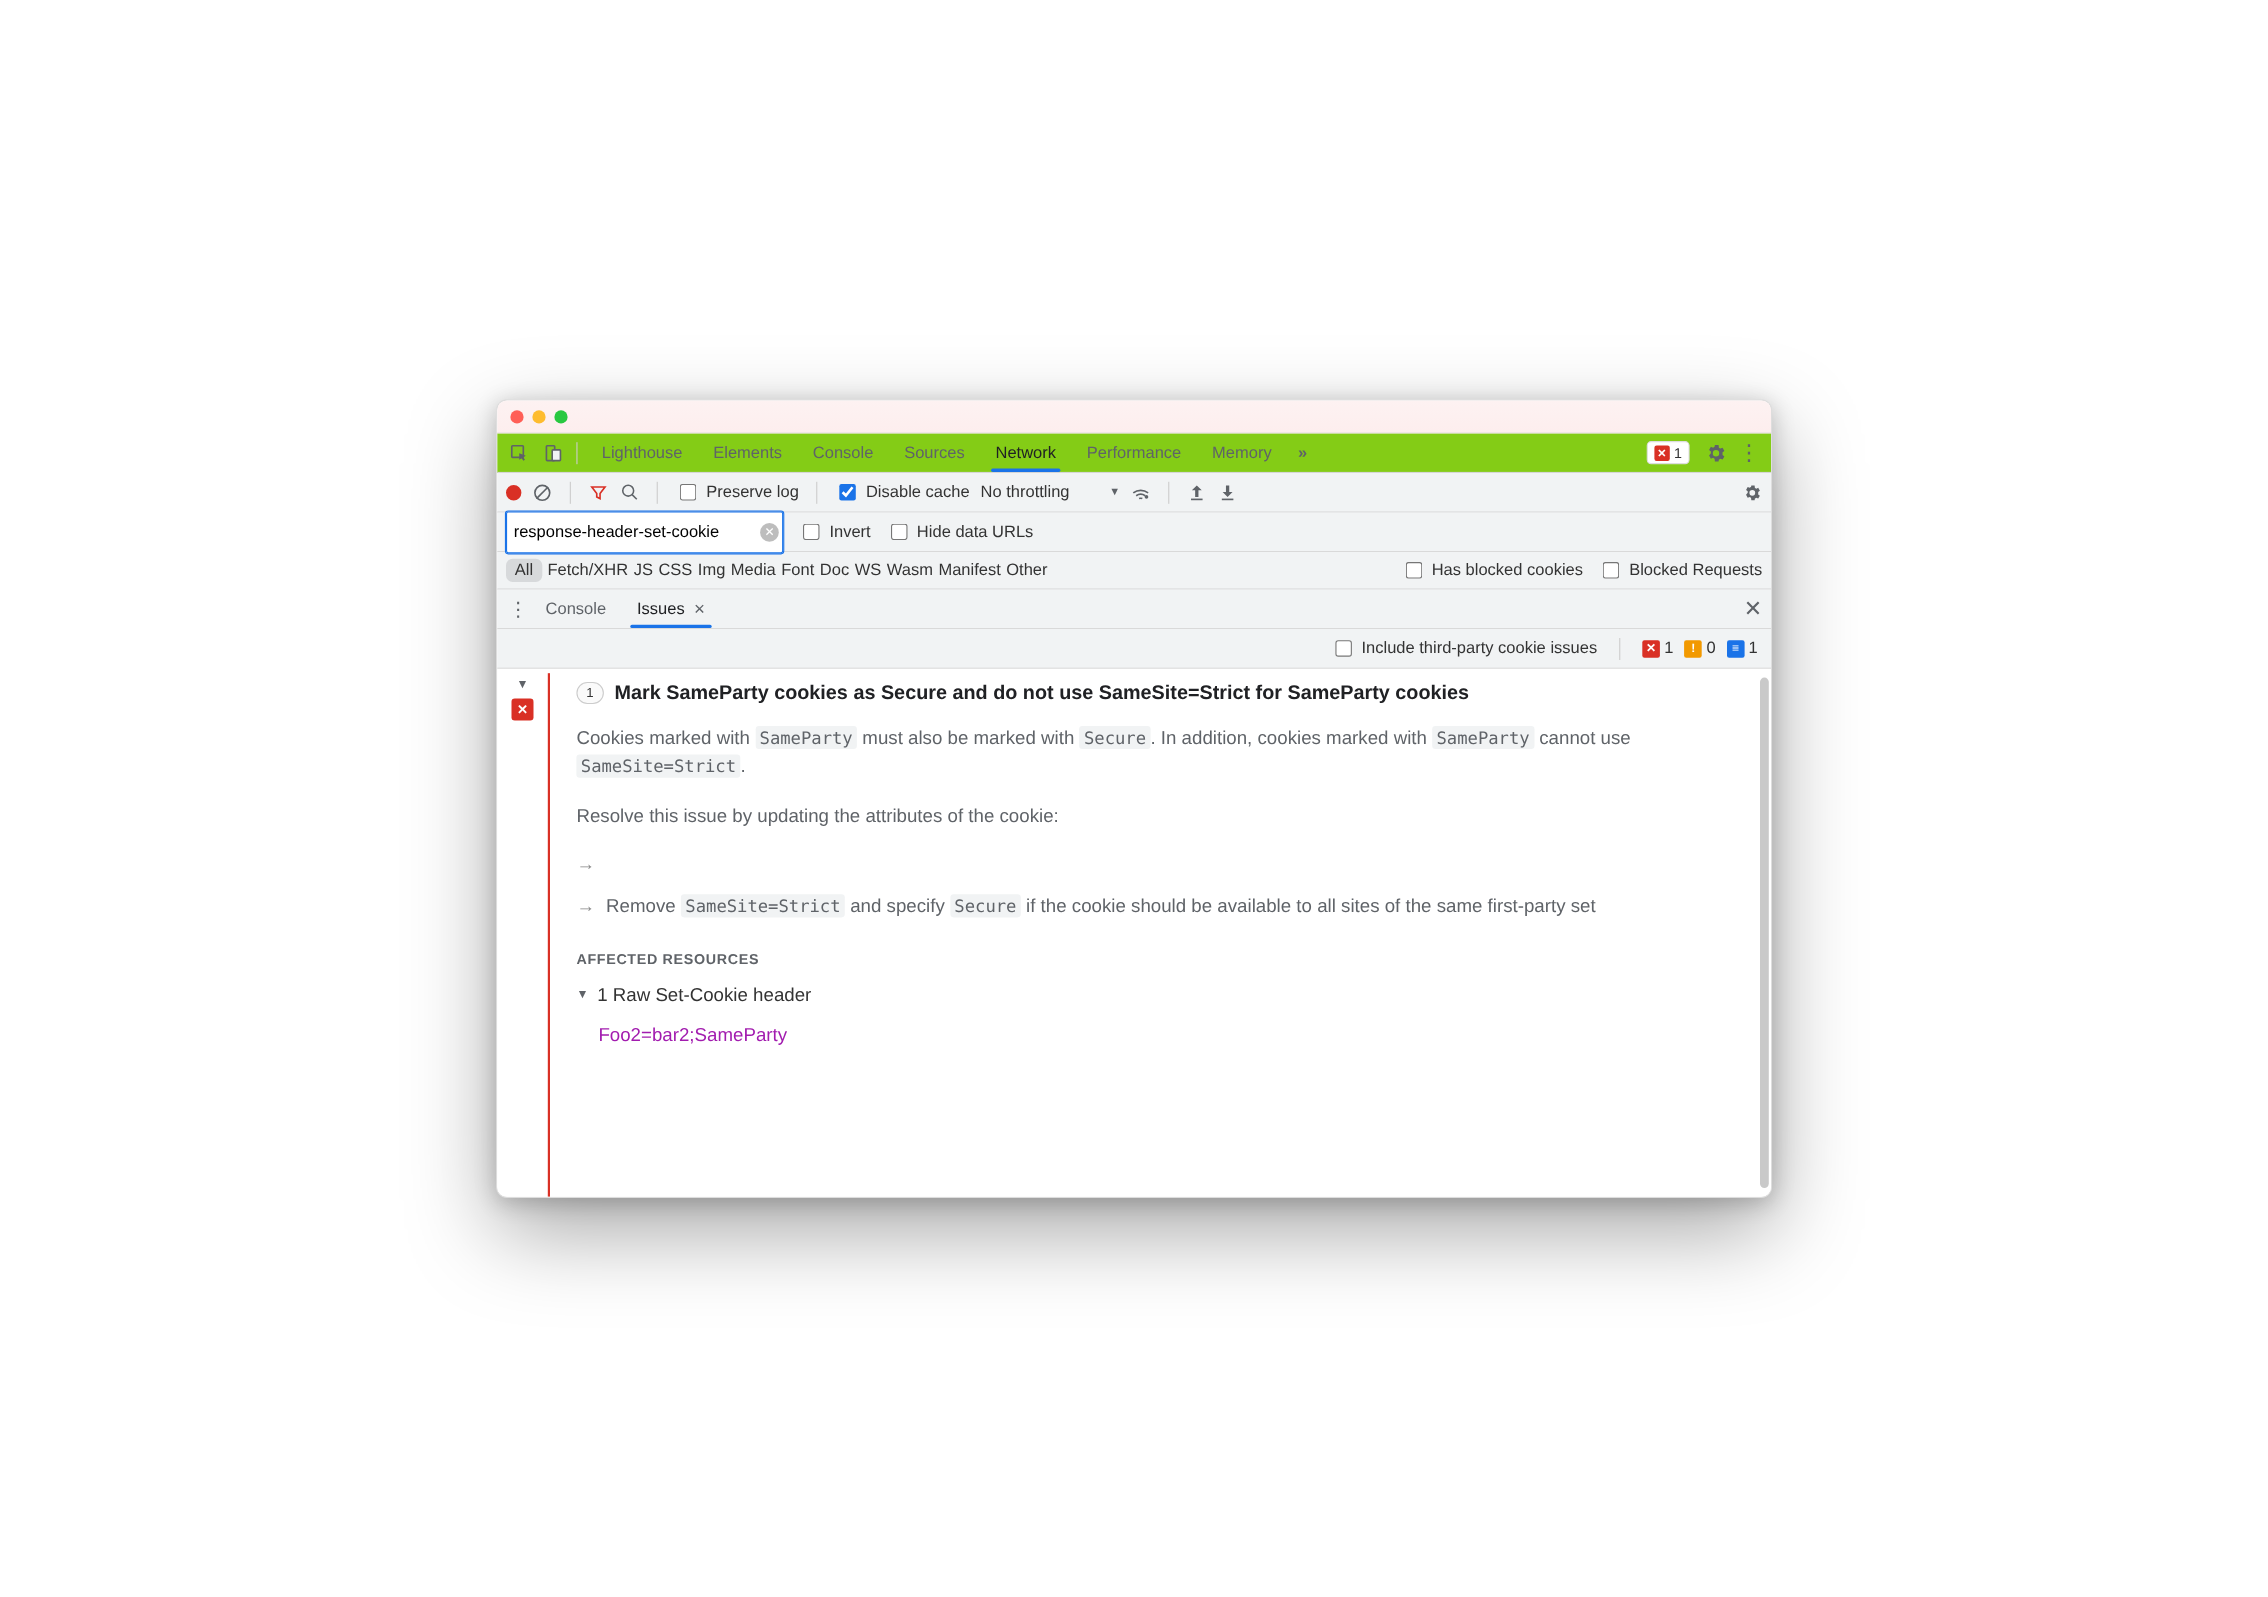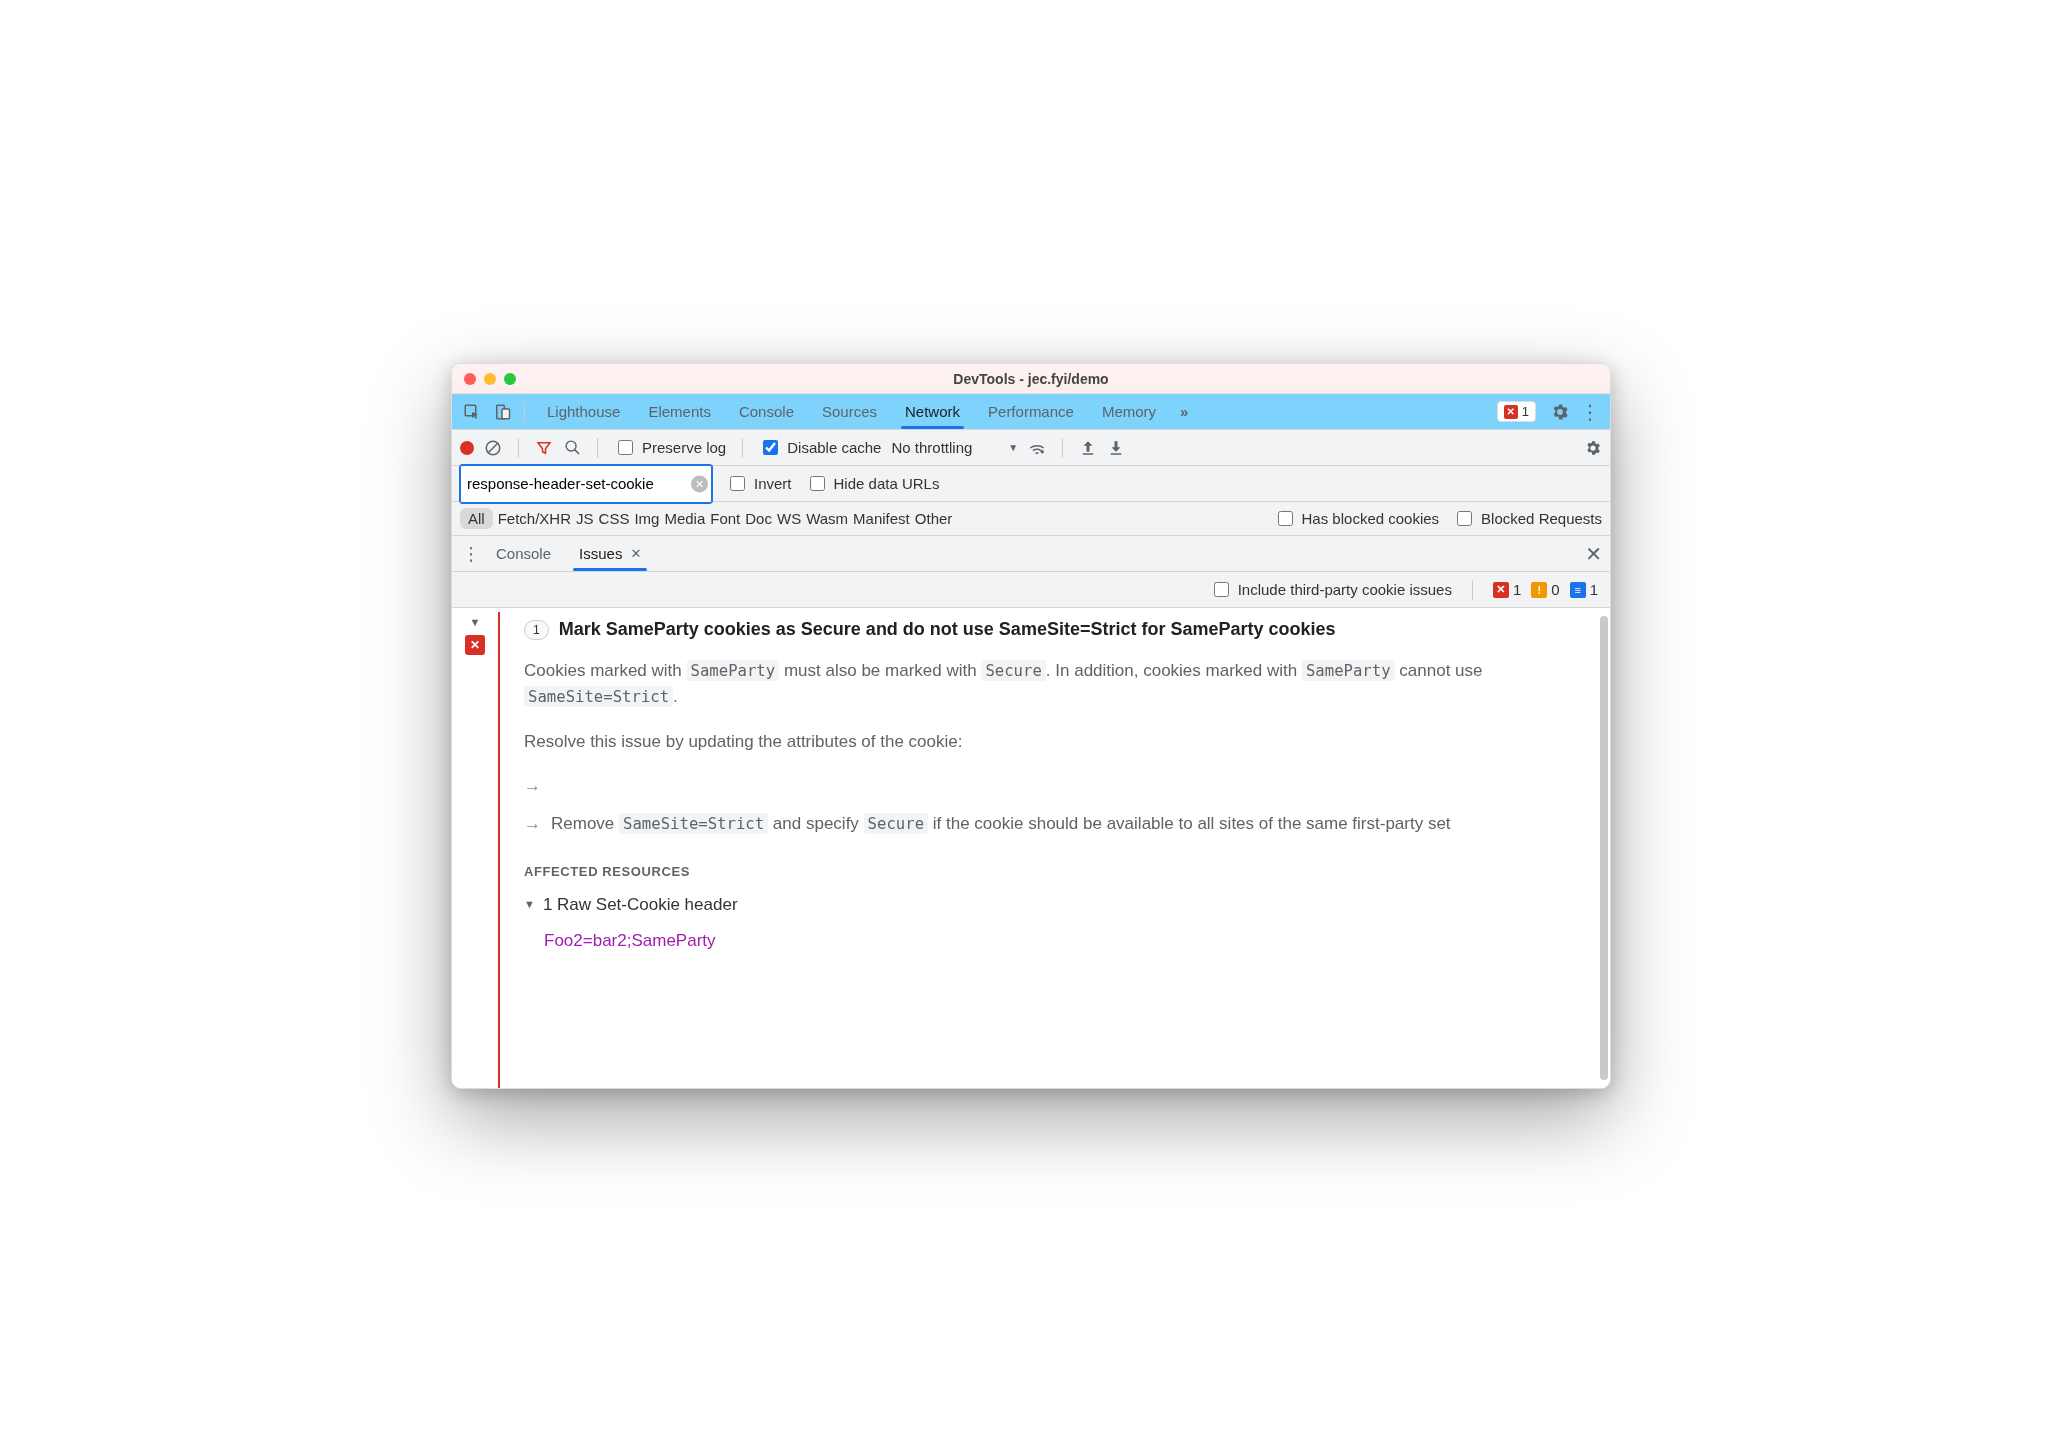--- a/index.html
+++ b/index.html
@@ -27,21 +27,21 @@
     position:relative;
     border-bottom:1px solid #e9dcdc;
   }
   .traffic { display:flex; gap:8px; margin-left:12px;}
   .dot { width:12px; height:12px; border-radius:50%; }
   .dot.red{background:#ff5f57;} .dot.yellow{background:#febc2e;} .dot.green{background:#28c840;}
   .title { position:absolute; left:0; right:0; text-align:center; font-size:14px; font-weight:600; color:#444;}
   
   .tabstrip {
     display:flex; align-items:center; height:36px; border-bottom:1px solid #d6d6d6;
-    background:#7dd3fc; padding:0 6px; gap:2px;
+    background:#84cc16; padding:0 6px; gap:2px;
   }
   .ts-icon { width:28px; height:28px; display:flex;align-items:center;justify-content:center; color:#5f6368; border-radius:4px;}
   .ts-sep{width:1px;height:20px;background:#ccc;margin:0 6px;}
   .tabs { display:flex; align-items:stretch; height:100%; gap:0;}
   .tab { padding:0 14px; display:flex;align-items:center; color:#5f6368; font-size:15px; cursor:pointer; position:relative;}
   .tab.active { color:#202124; font-weight:500;}
   .tab.active::after{content:"";position:absolute;left:10px;right:10px;bottom:0;height:3px;background:#1a73e8;border-radius:2px;}
   .flex-spacer{flex:1;}
   .err-badge{display:flex;align-items:center;gap:4px;border:1px solid #ddd;border-radius:4px;padding:2px 6px;font-size:13px;background:#fff;}
   .err-sq{width:14px;height:14px;background:#d93025;border-radius:2px;display:flex;align-items:center;justify-content:center;color:#fff;font-size:10px;font-weight:bold;}
@@ -104,21 +104,20 @@
 <body>
 
 <div class="window">
 
   <div class="titlebar">
     <div class="traffic">
       <div class="dot red"></div>
       <div class="dot yellow"></div>
       <div class="dot green"></div>
     </div>
-    <div class="title">DevTools - jec.fyi/demo</div>
   </div>
 
   <div class="tabstrip">
     <div class="ts-icon">
       <svg width="18" height="18" viewBox="0 0 24 24" fill="none" stroke="#5f6368" stroke-width="2">
           <rect x="3" y="3" width="14" height="14" rx="1"></rect>
           <path d="M12 12l8 3-3 2 2 3-2 1-2-3-3 2z" fill="#5f6368" stroke="none"></path>
         </svg>
     </div>
     <div class="ts-icon">

